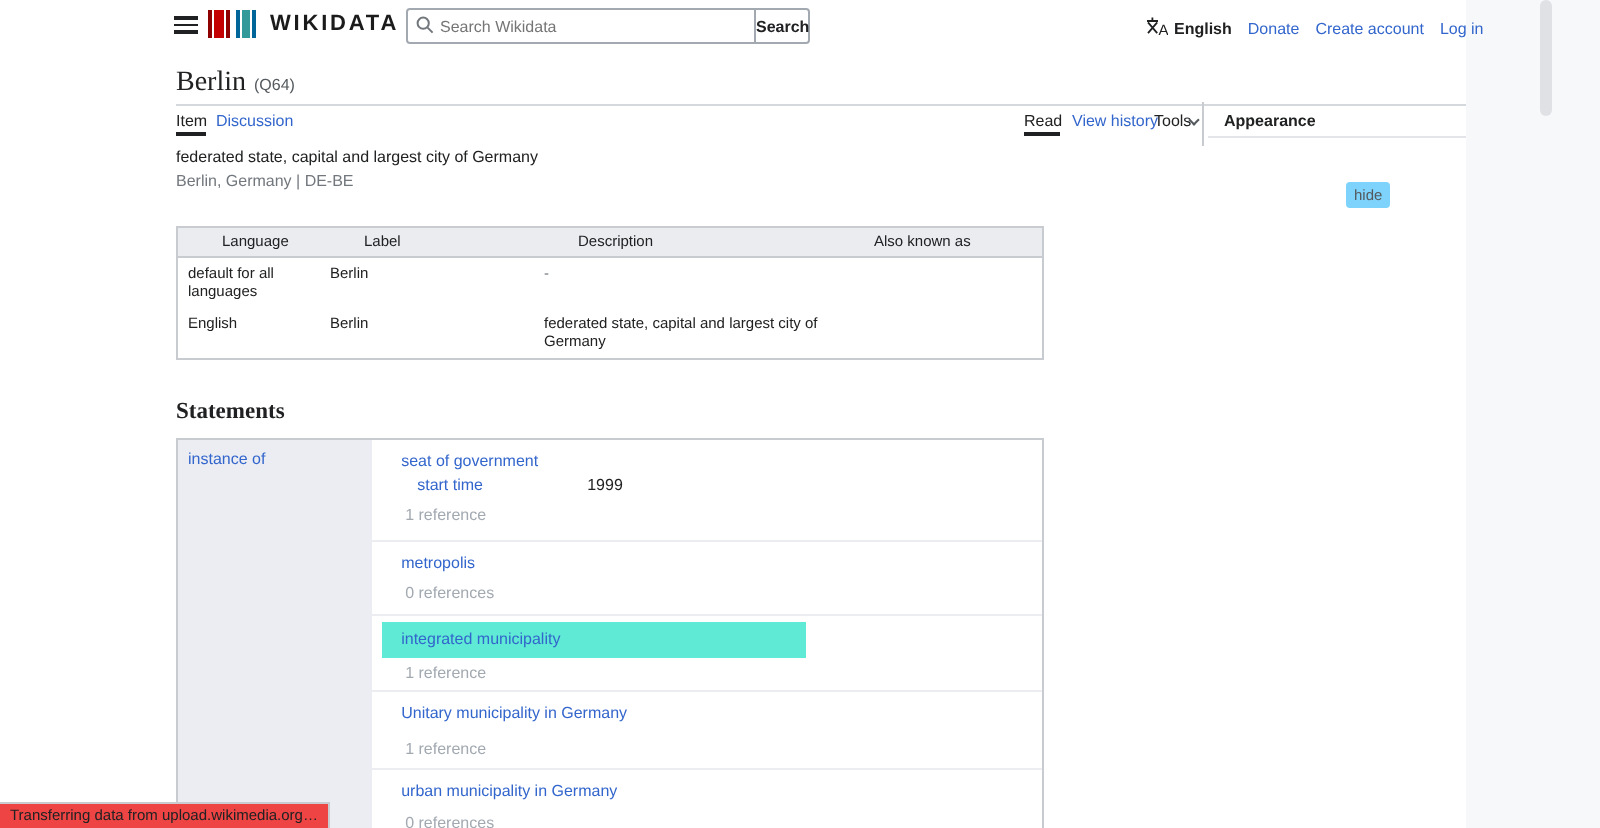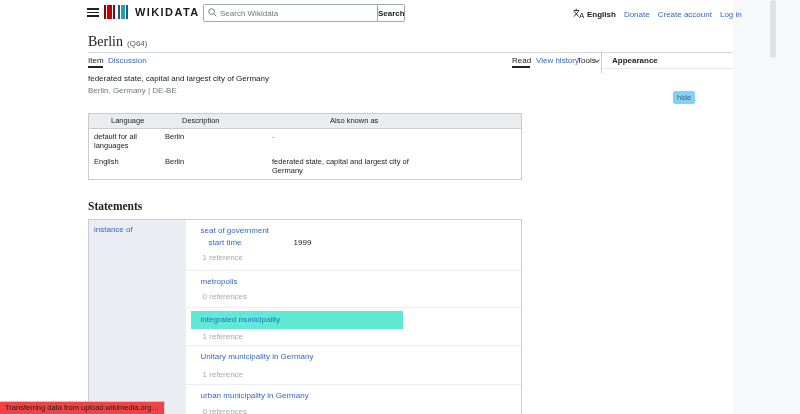--- a/index.html
+++ b/index.html
@@ -154,20 +154,21 @@
   <span class="abs appearance-label">Appearance</span>
   <button class="abs hide-btn">hide</button>
   <div class="abs appearance-rule"></div>
 
   <div class="abs entity-desc">federated state, capital and largest city of Germany</div>
   <div class="abs entity-aliases">Berlin, Germany | DE-BE</div>
 
   <div class="abs terms-table">
     <div class="t-row t-head">
       <div class="t-cell c1">Language</div>
+      <div class="t-cell c2">Label</div>
       <div class="t-cell c3">Description</div>
       <div class="t-cell c4">Also known as</div>
     </div>
     <div class="t-row">
       <div class="t-cell c1">default for all languages</div>
       <div class="t-cell c2">Berlin</div>
       <div class="t-cell c3 dash">-</div>
       <div class="t-cell c4"></div>
     </div>
     <div class="t-row">

